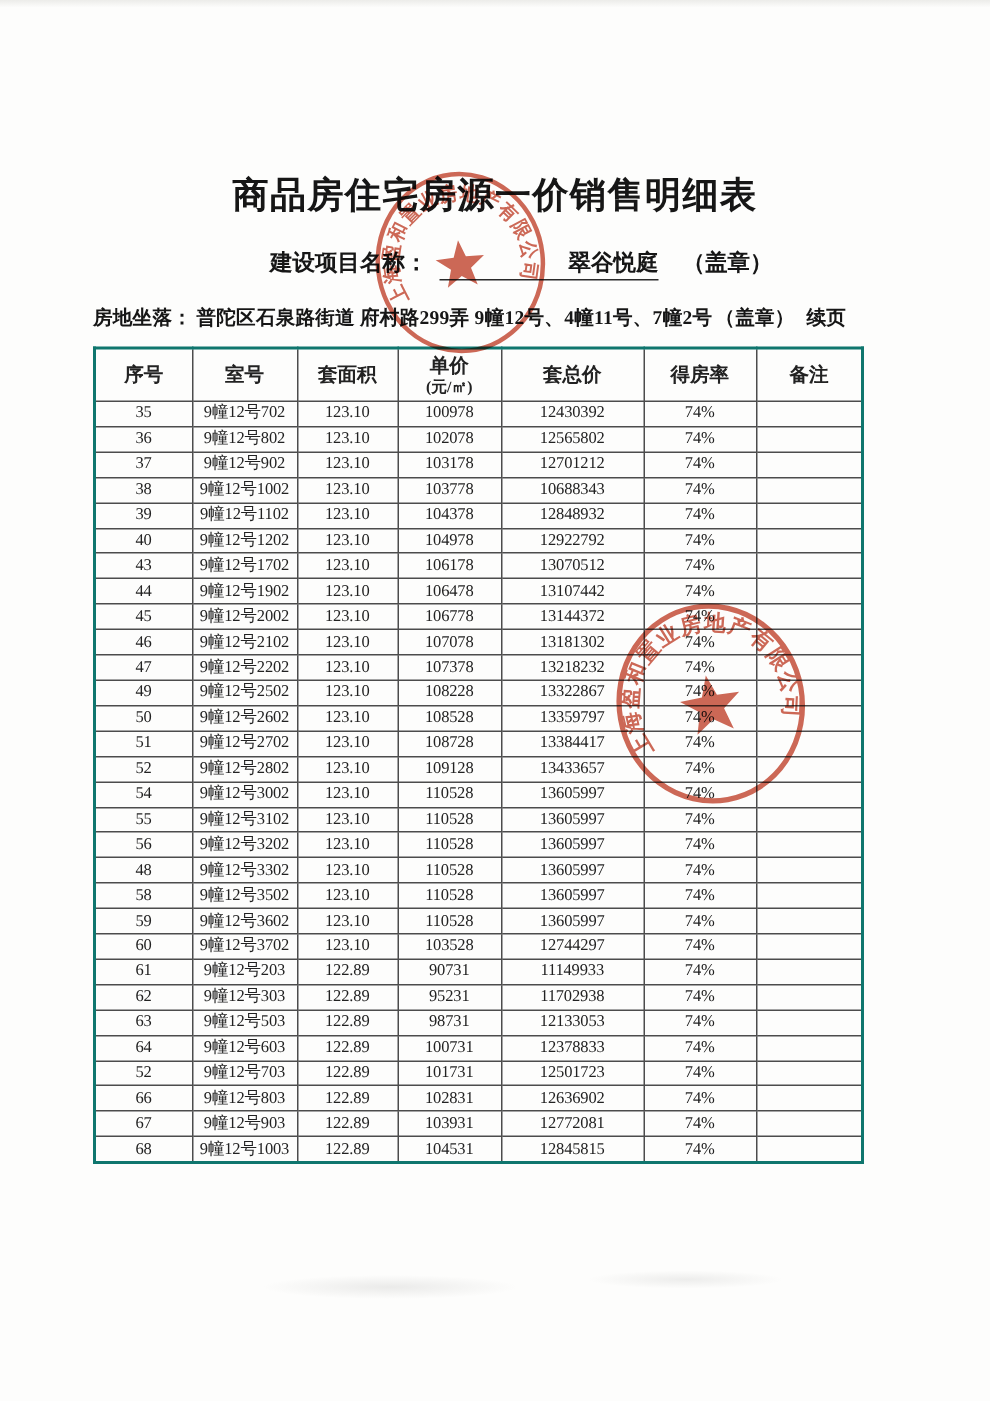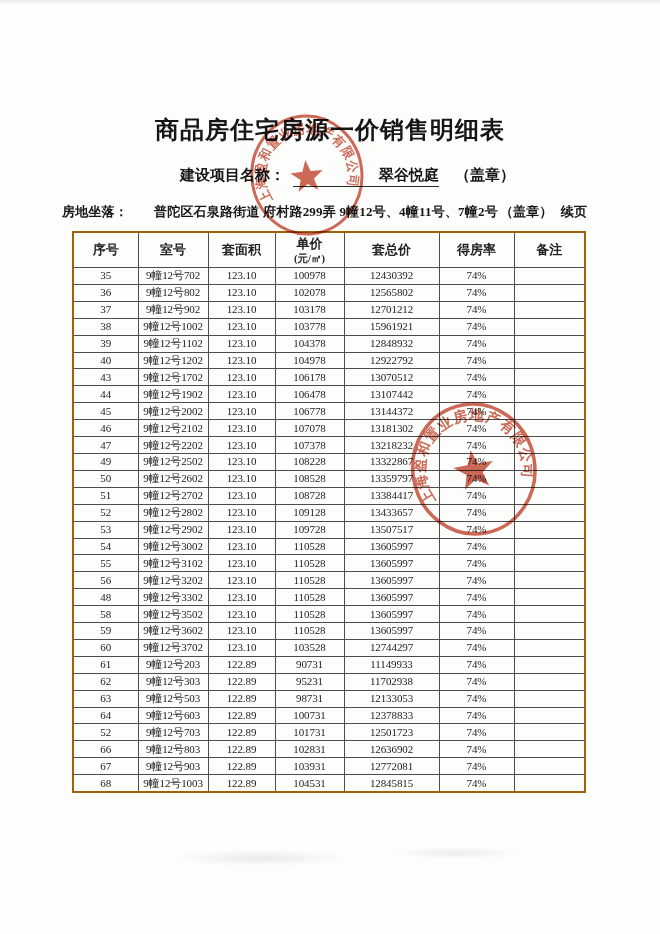--- a/index.html
+++ b/index.html
@@ -22,28 +22,27 @@
   .project-line .uline{
     display:inline-block;width:146px;text-align:right;
     border-bottom:1.6px solid #2a2a2a;padding-bottom:1px;margin:0 4px 0 8px;
     font-weight:bold;
   }
   .project-line .seal-note{margin-left:12px;}
   .location-line{
     position:absolute;top:203px;left:62px;width:560px;font-size:13px;
     font-weight:bold;white-space:nowrap;letter-spacing:.2px;color:#161616;
   }
-  .location-line .loc-val{margin-left:26px;}
+  .location-line .loc-val{margin-left:3px;}
   .location-line .loc-seal{margin-left:2px;}
   .location-line .cont{margin-left:8px;}
   .tablewrap{position:absolute;left:62px;top:231px;}
   table.price{
     border-collapse:collapse;table-layout:fixed;width:512px;
-    border:2px solid #a16207;
-    margin-left:10px;
+    border:2px solid #0f766e;
   }
   table.price th,table.price td{
     border:1px solid #4c4c4c;text-align:center;vertical-align:middle;
     padding:0;overflow:hidden;white-space:nowrap;
   }
   table.price thead th{height:34px;font-size:13px;font-weight:bold;color:#222;}
   table.price thead th .sub{font-size:10.5px;font-weight:bold;line-height:1;margin-top:1px;}
   table.price tbody td{height:15.92px;font-size:11px;line-height:1;color:#222;letter-spacing:-.1px;}
   
   .stamp{position:absolute;mix-blend-mode:multiply;opacity:.8;pointer-events:none;}
@@ -137,21 +136,21 @@
             <td>103178</td>
             <td>12701212</td>
             <td>74%</td>
             <td></td>
           </tr>
           <tr>
             <td>38</td>
             <td>9幢12号1002</td>
             <td>123.10</td>
             <td>103778</td>
-            <td>15961921</td>
+            <td>10688343</td>
             <td>74%</td>
             <td></td>
           </tr>
           <tr>
             <td>39</td>
             <td>9幢12号1102</td>
             <td>123.10</td>
             <td>104378</td>
             <td>12848932</td>
             <td>74%</td>
@@ -237,29 +236,20 @@
             <td>13384417</td>
             <td>74%</td>
             <td></td>
           </tr>
           <tr>
             <td>52</td>
             <td>9幢12号2802</td>
             <td>123.10</td>
             <td>109128</td>
             <td>13433657</td>
-            <td>74%</td>
-            <td></td>
-          </tr>
-          <tr>
-            <td>53</td>
-            <td>9幢12号2902</td>
-            <td>123.10</td>
-            <td>109728</td>
-            <td>13507517</td>
             <td>74%</td>
             <td></td>
           </tr>
           <tr>
             <td>54</td>
             <td>9幢12号3002</td>
             <td>123.10</td>
             <td>110528</td>
             <td>13605997</td>
             <td>74%</td>

